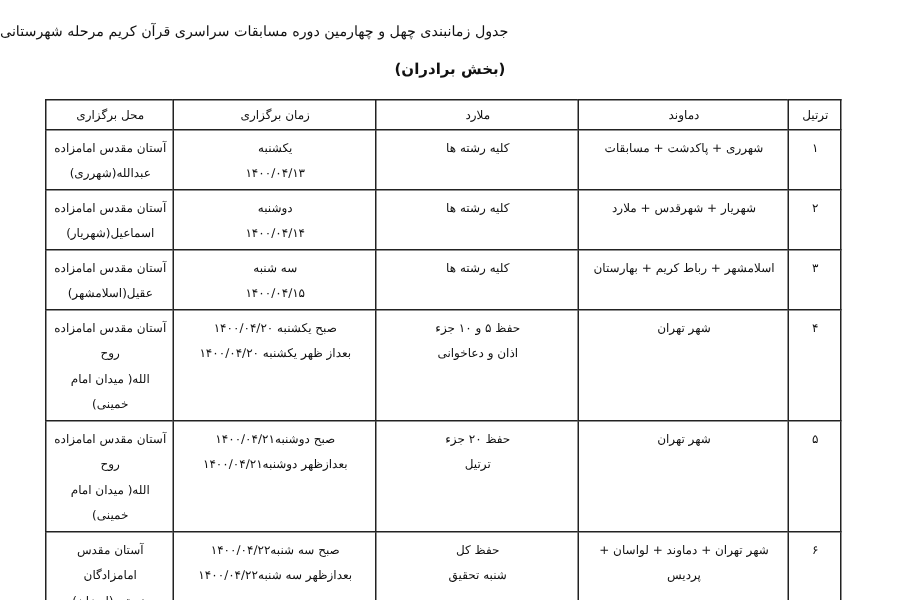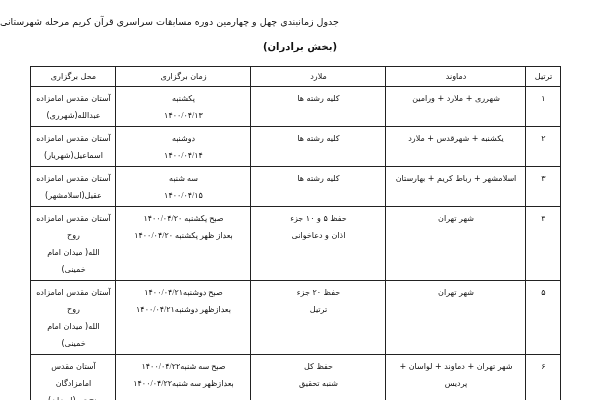--- a/index.html
+++ b/index.html
@@ -19,21 +19,21 @@
   col.c-org { width:140px; }
   col.c-field { width:135px; }
   col.c-time { width:135px; }
   col.c-place { width:85px; }
   tr.r1 td, tr.r2 td, tr.r3 td { height:32px; }
   tr.r4 td { height:34px; }
   tr.r5 td { height:40px; }
   tr.r6 td, tr.r7 td { height:35px; }
   td.field { text-align:right; padding-right:14px; }
   td.org { text-align:center; }
-  td.time { font-size:7.5px;font-family:Liberation Serif, serif; }
+  td.time { font-size:7.5px; }
   .line { display:block; }
 </style>
 </head>
 <body>
 
 <div class="title">جدول زمانبندی چهل و چهارمین دوره مسابقات سراسری قرآن کریم مرحله شهرستانی</div>
 <div class="subtitle">(بخش برادران)</div>
 
 <table class="sched">
   <colgroup>
@@ -48,36 +48,36 @@
       <th>ترتیل</th>
       <th>دماوند</th>
       <th>ملارد</th>
       <th>زمان برگزاری</th>
       <th>محل برگزاری</th>
     </tr>
   </thead>
   <tbody>
     <tr class="r1">
       <td>۱</td>
-      <td>شهرری + ملارد + ورامین</td>
+      <td>شهرری + پاکدشت + مسابقات</td>
       <td class="field">
         <span class="line">کلیه رشته ها</span>
       </td>
       <td class="time">
         <span class="line">یکشنبه</span>
         <span class="line">۱۴۰۰/۰۴/۱۳</span>
       </td>
       <td class="org">
         <span class="line">آستان مقدس امامزاده</span>
         <span class="line">عبدالله(شهرری)</span>
       </td>
     </tr>
     <tr class="r2">
       <td>۲</td>
-      <td>یکشنبه + شهرقدس + ملارد</td>
+      <td>شهریار + شهرقدس + ملارد</td>
       <td class="field">
         <span class="line">کلیه رشته ها</span>
       </td>
       <td class="time">
         <span class="line">دوشنبه</span>
         <span class="line">۱۴۰۰/۰۴/۱۴</span>
       </td>
       <td class="org">
         <span class="line">آستان مقدس امامزاده</span>
         <span class="line">اسماعیل(شهریار)</span>

